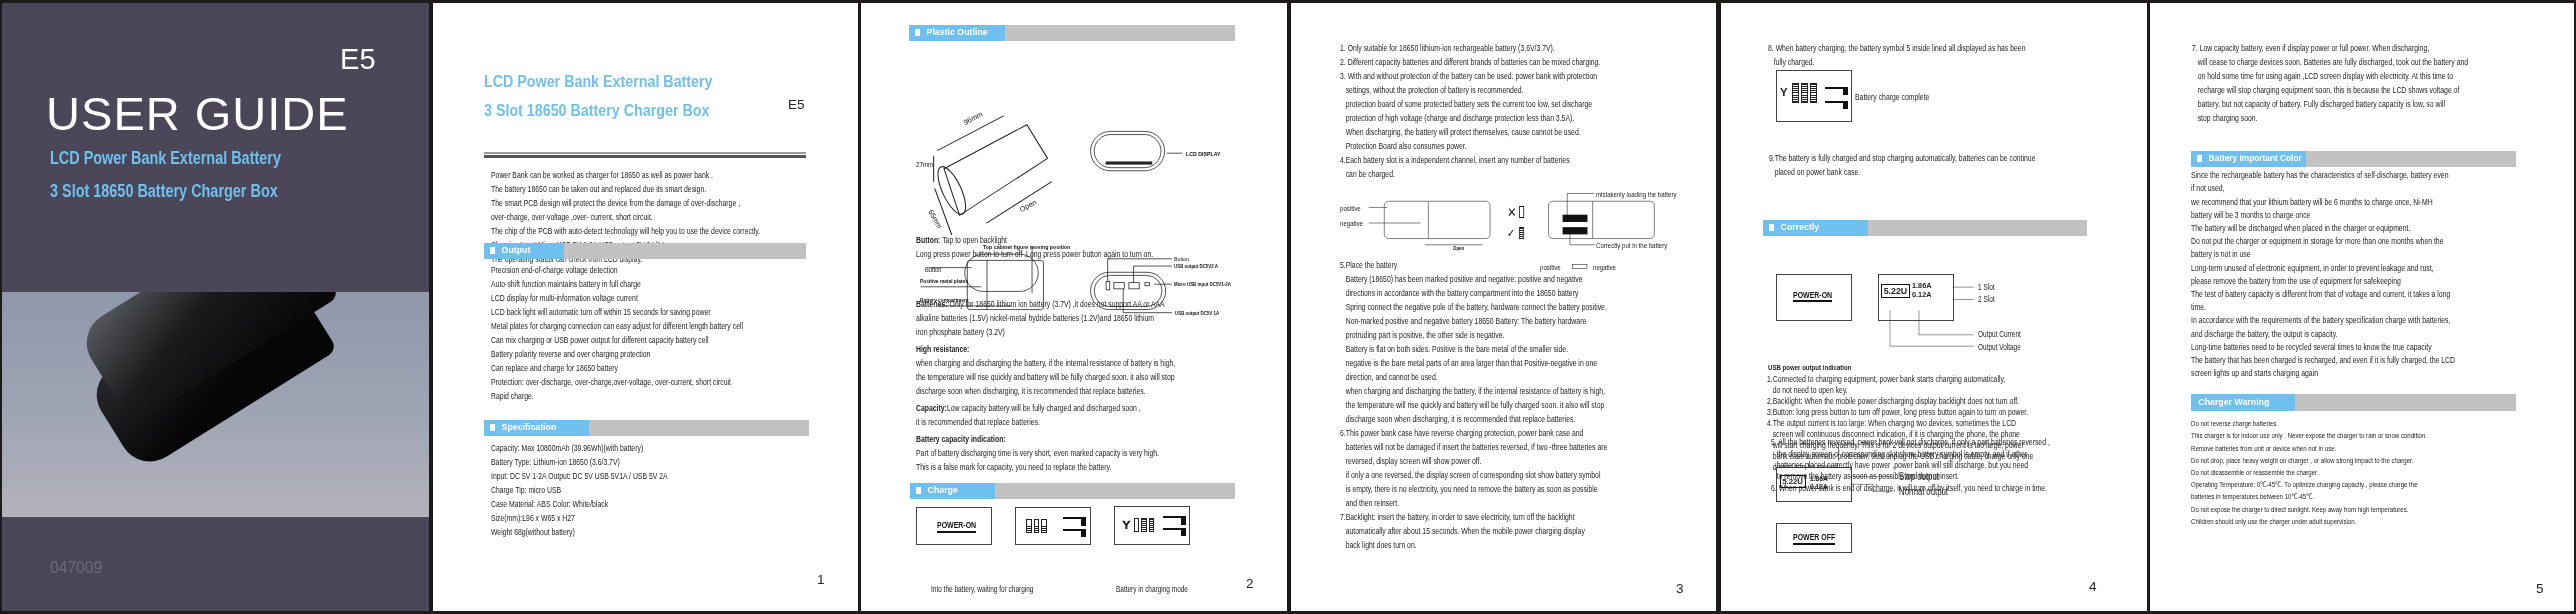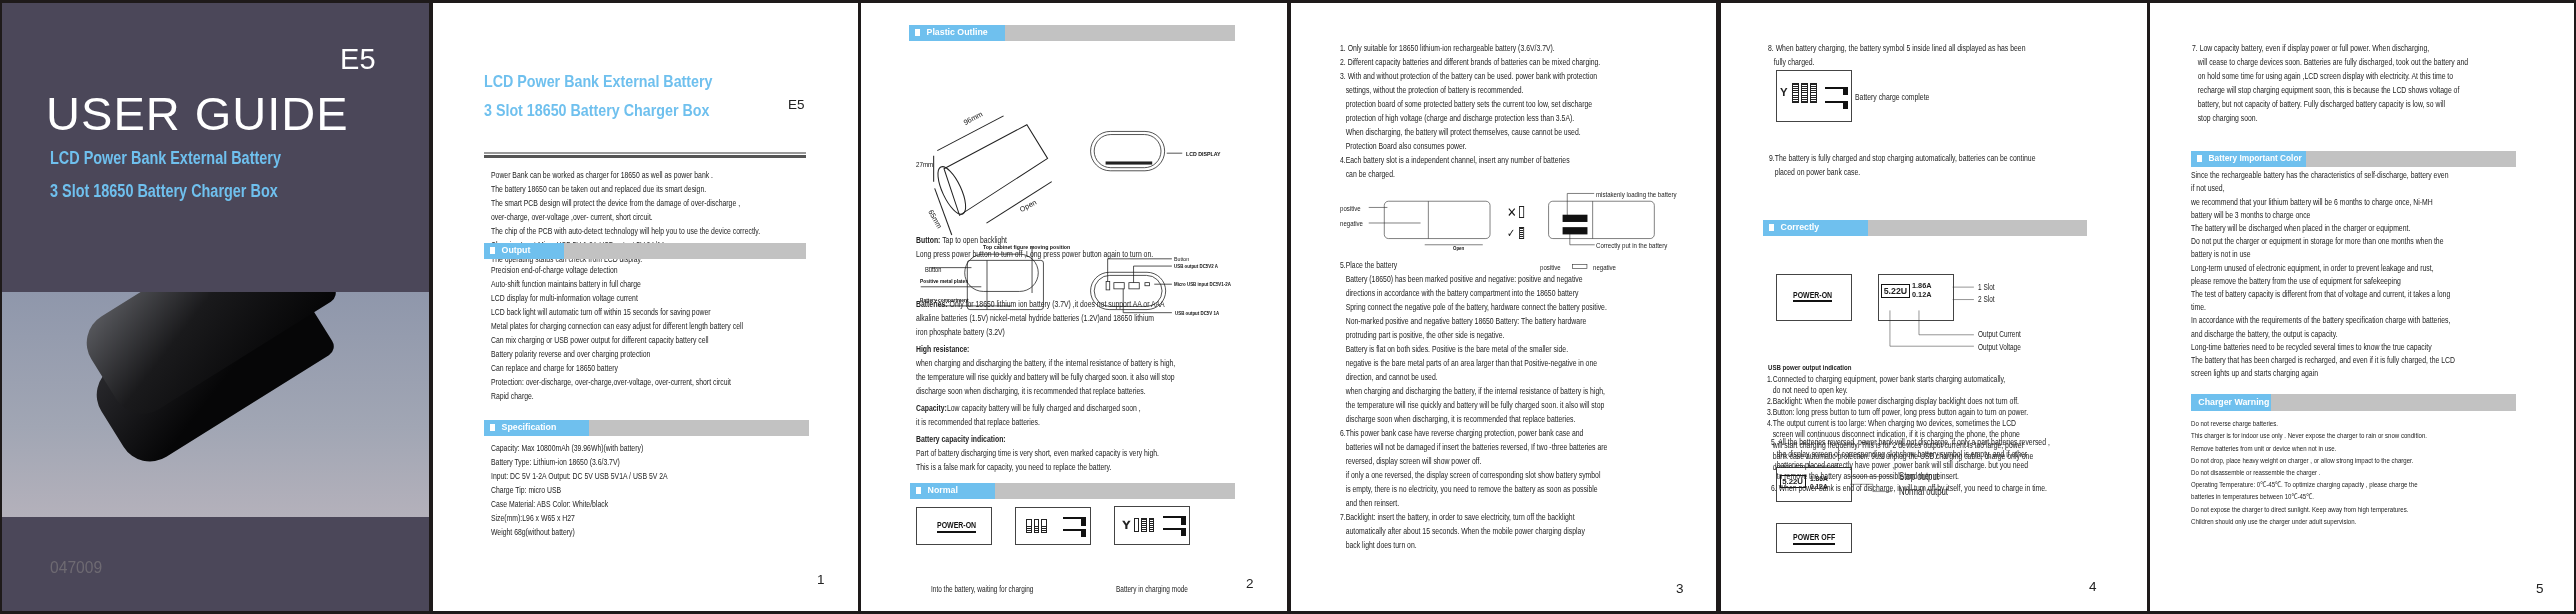--- a/index.html
+++ b/index.html
@@ -182,21 +182,21 @@
     <p>the temperature will rise quickly and battery will be fully charged soon. it also will stop</p>
     <p>discharge soon when discharging, it is recommended that replace batteries.</p>
     <p style="margin-top:3.1px;"><b>Capacity:</b><span>Low capacity battery will be fully charged and discharged soon ,</span></p>
     <p>it is recommended that replace batteries.</p>
     <p style="margin-top:3.1px;"><b>Battery capacity indication:</b></p>
     <p>Part of battery discharging time is very short, even marked capacity is very high.</p>
     <p>This is a false mark for capacity, you need to replace the battery.</p>
   </div>
 
   <div class="sec" style="left:49px;top:480px;width:325px;">
-    <div class="lab" style="width:85px;"><span class="sq"></span><span>Normal</span></div>
+    <div class="lab" style="width:85px;"><span class="sq"></span><span>Charge</span></div>
   </div>
   <div class="lcdbox" style="left:55px;top:504px;width:74px;height:36px;">
     <div class="pw" style="left:20px;top:12.4px;">POWER-ON</div>
   </div>
   <div class="lcdbox" style="left:154px;top:504px;width:74px;height:36px;">
     <div style="position:absolute;left:9.3px;top:11.4px;"><span class="batt half"></span><span class="batt half"></span><span class="batt half"></span></div>
     <div style="position:absolute;left:47px;top:9.3px;width:17.6px;height:6.2px;border-top:2.6px solid #111;border-right:5.2px solid #111;"></div>
     <div style="position:absolute;left:47px;top:21px;width:17.6px;height:6.2px;border-top:2.6px solid #111;border-right:5.2px solid #111;"></div>
   </div>
   <div class="lcdbox" style="left:253px;top:503px;width:74px;height:37px;">
@@ -390,21 +390,21 @@
       <p>please remove the battery from the use of equipment for safekeeping</p>
       <p>The test of battery capacity is different from that of voltage and current, it takes a long</p>
       <p>time.</p>
       <p>In accordance with the requirements of the battery specification charge with batteries,</p>
       <p>and discharge the battery, the output is capacity.</p>
       <p>Long-time batteries need to be recycled several times to know the true capacity</p>
       <p>The battery that has been charged is recharged, and even if it is fully charged, the LCD</p>
       <p>screen lights up and starts charging again</p>
     </div>
   <div class="sec" style="left:41px;top:391px;width:325px;height:17px;">
-    <div class="lab" style="width:80px;height:17px;line-height:17px;padding-left:7.3px;box-sizing:border-box;">Charger  Warning</div>
+    <div class="lab" style="width:104px;height:17px;line-height:17px;padding-left:7.3px;box-sizing:border-box;">Charger  Warning</div>
   </div>
   <div class="txt" id="p5-warnings" style="left:41px;top:415px;font-size:7.8px;line-height:12.2px;">
       <p>Do not reverse charge batteries.</p>
       <p>This charger is for indoor use only . Never expose the charger to rain or snow condition.</p>
       <p>Remove batteries from unit or device when not in use.</p>
       <p>Do not drop, place heavy weight on charger ,  or allow strong impact to the charger.</p>
       <p>Do not disassemble or reassemble the charger .</p>
       <p>Operating   Temperature: 0℃-45℃.    To optimize charging capacity , please charge the</p>
       <p>batteries in temperatures between 10℃-45℃.</p>
       <p>Do not expose the charger to direct sunlight. Keep away from high temperatures.</p>

